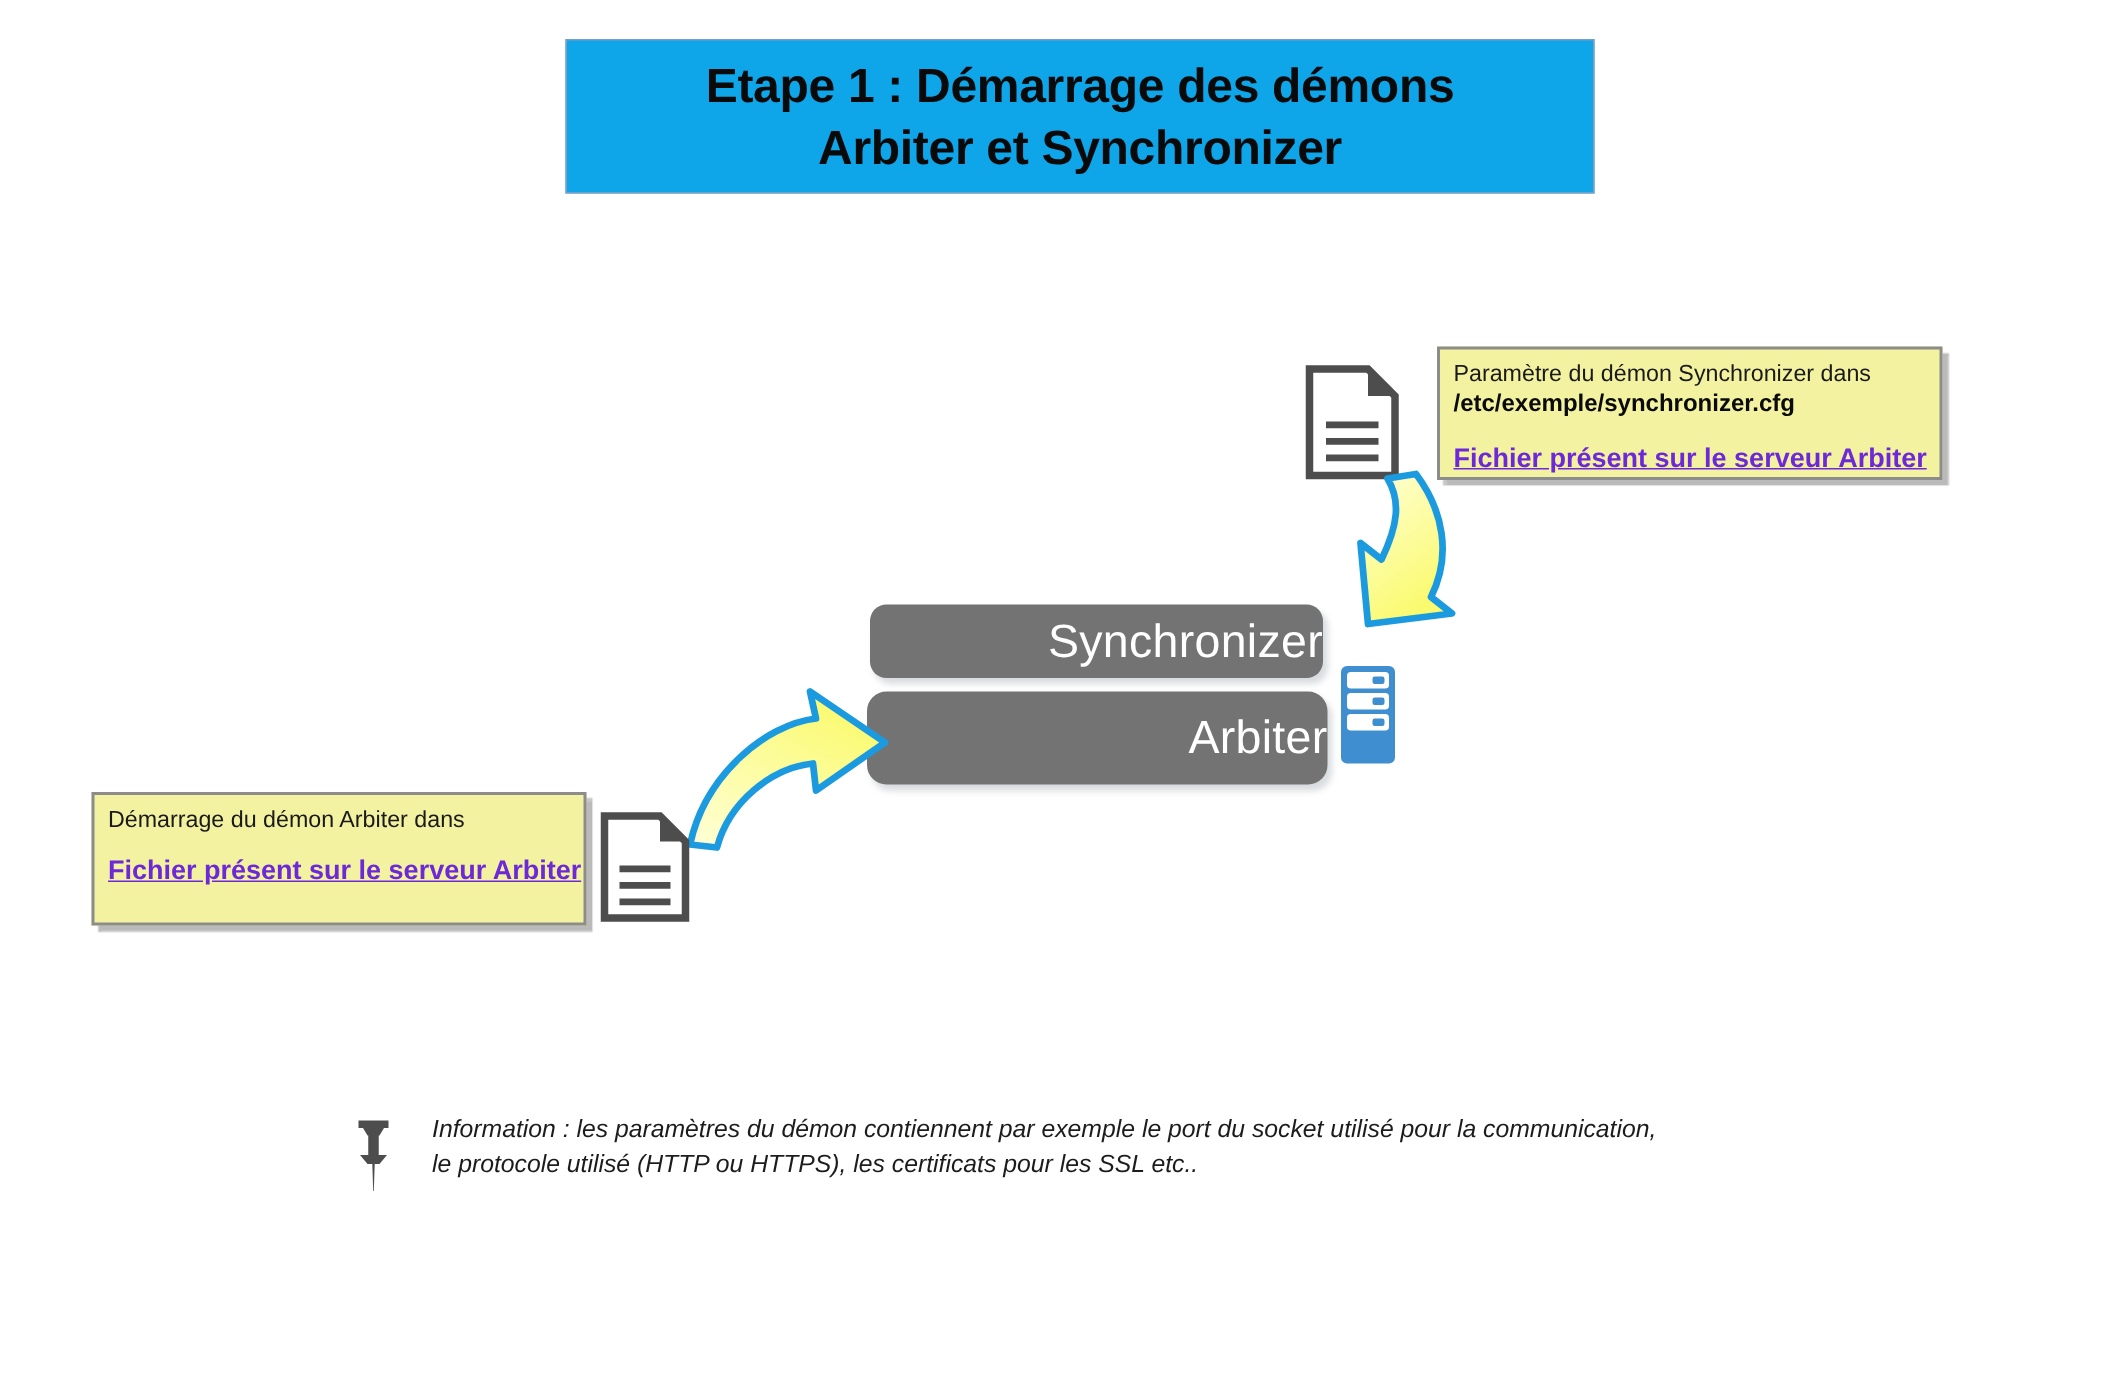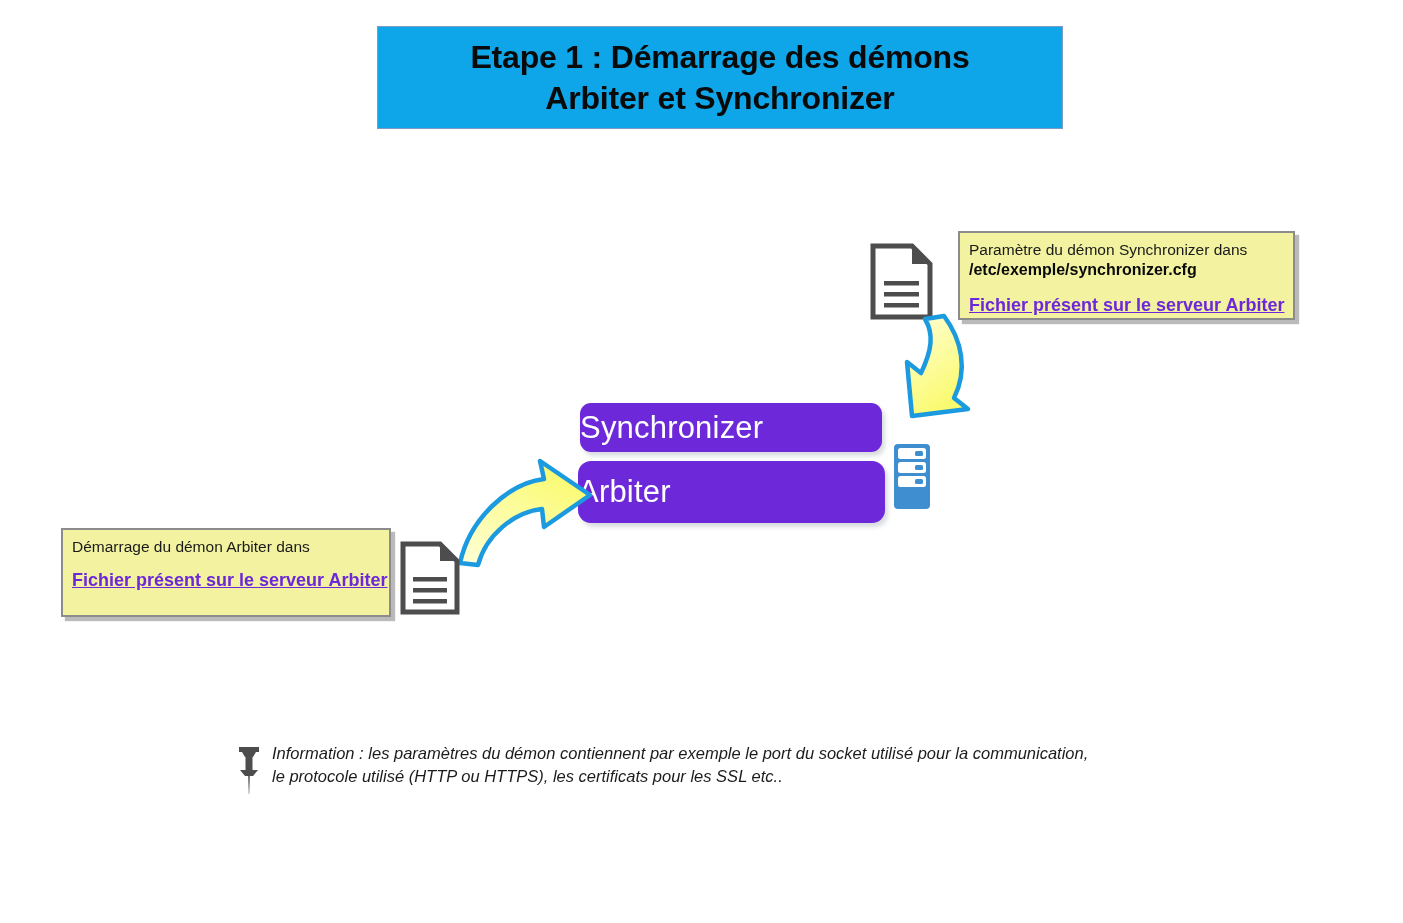--- a/index.html
+++ b/index.html
@@ -40,25 +40,25 @@
     font-size: 32px;
     font-weight: bold;
     color: #0a0a0a;
     line-height: 1.28;
     letter-spacing: -0.2px;
   }
 
   
   .daemon-box {
     position: absolute;
-    background: #6d28d9;
+    background: #737373;
     border-radius: 11px;
     display: flex;
     align-items: center;
-    justify-content: flex-start;
+    justify-content: flex-end;
     box-shadow: 3px 4px 4px rgba(120,130,140,0.28);
     box-sizing: border-box;
   }
   .daemon-label {
     color: #ffffff;
     font-size: 31px;
     font-weight: normal;
     letter-spacing: 0.2px;
     white-space: nowrap;
   }
@@ -144,20 +144,21 @@
   #arrow-to-synchronizer { left: 882px; top: 310px; width: 100px; height: 112px; }
 
   
   .footer-note {
     position: absolute;
     left: 236px;
     top: 742px;
     width: 1000px;
     display: flex;
     align-items: flex-start;
+    gap: 16px;
   }
   .pin-icon {
     width: 26px;
     height: 50px;
     flex: 0 0 26px;
     margin-top: 4px;
   }
   .footer-text {
     margin-left: 10px;
     font-size: 16.5px;

